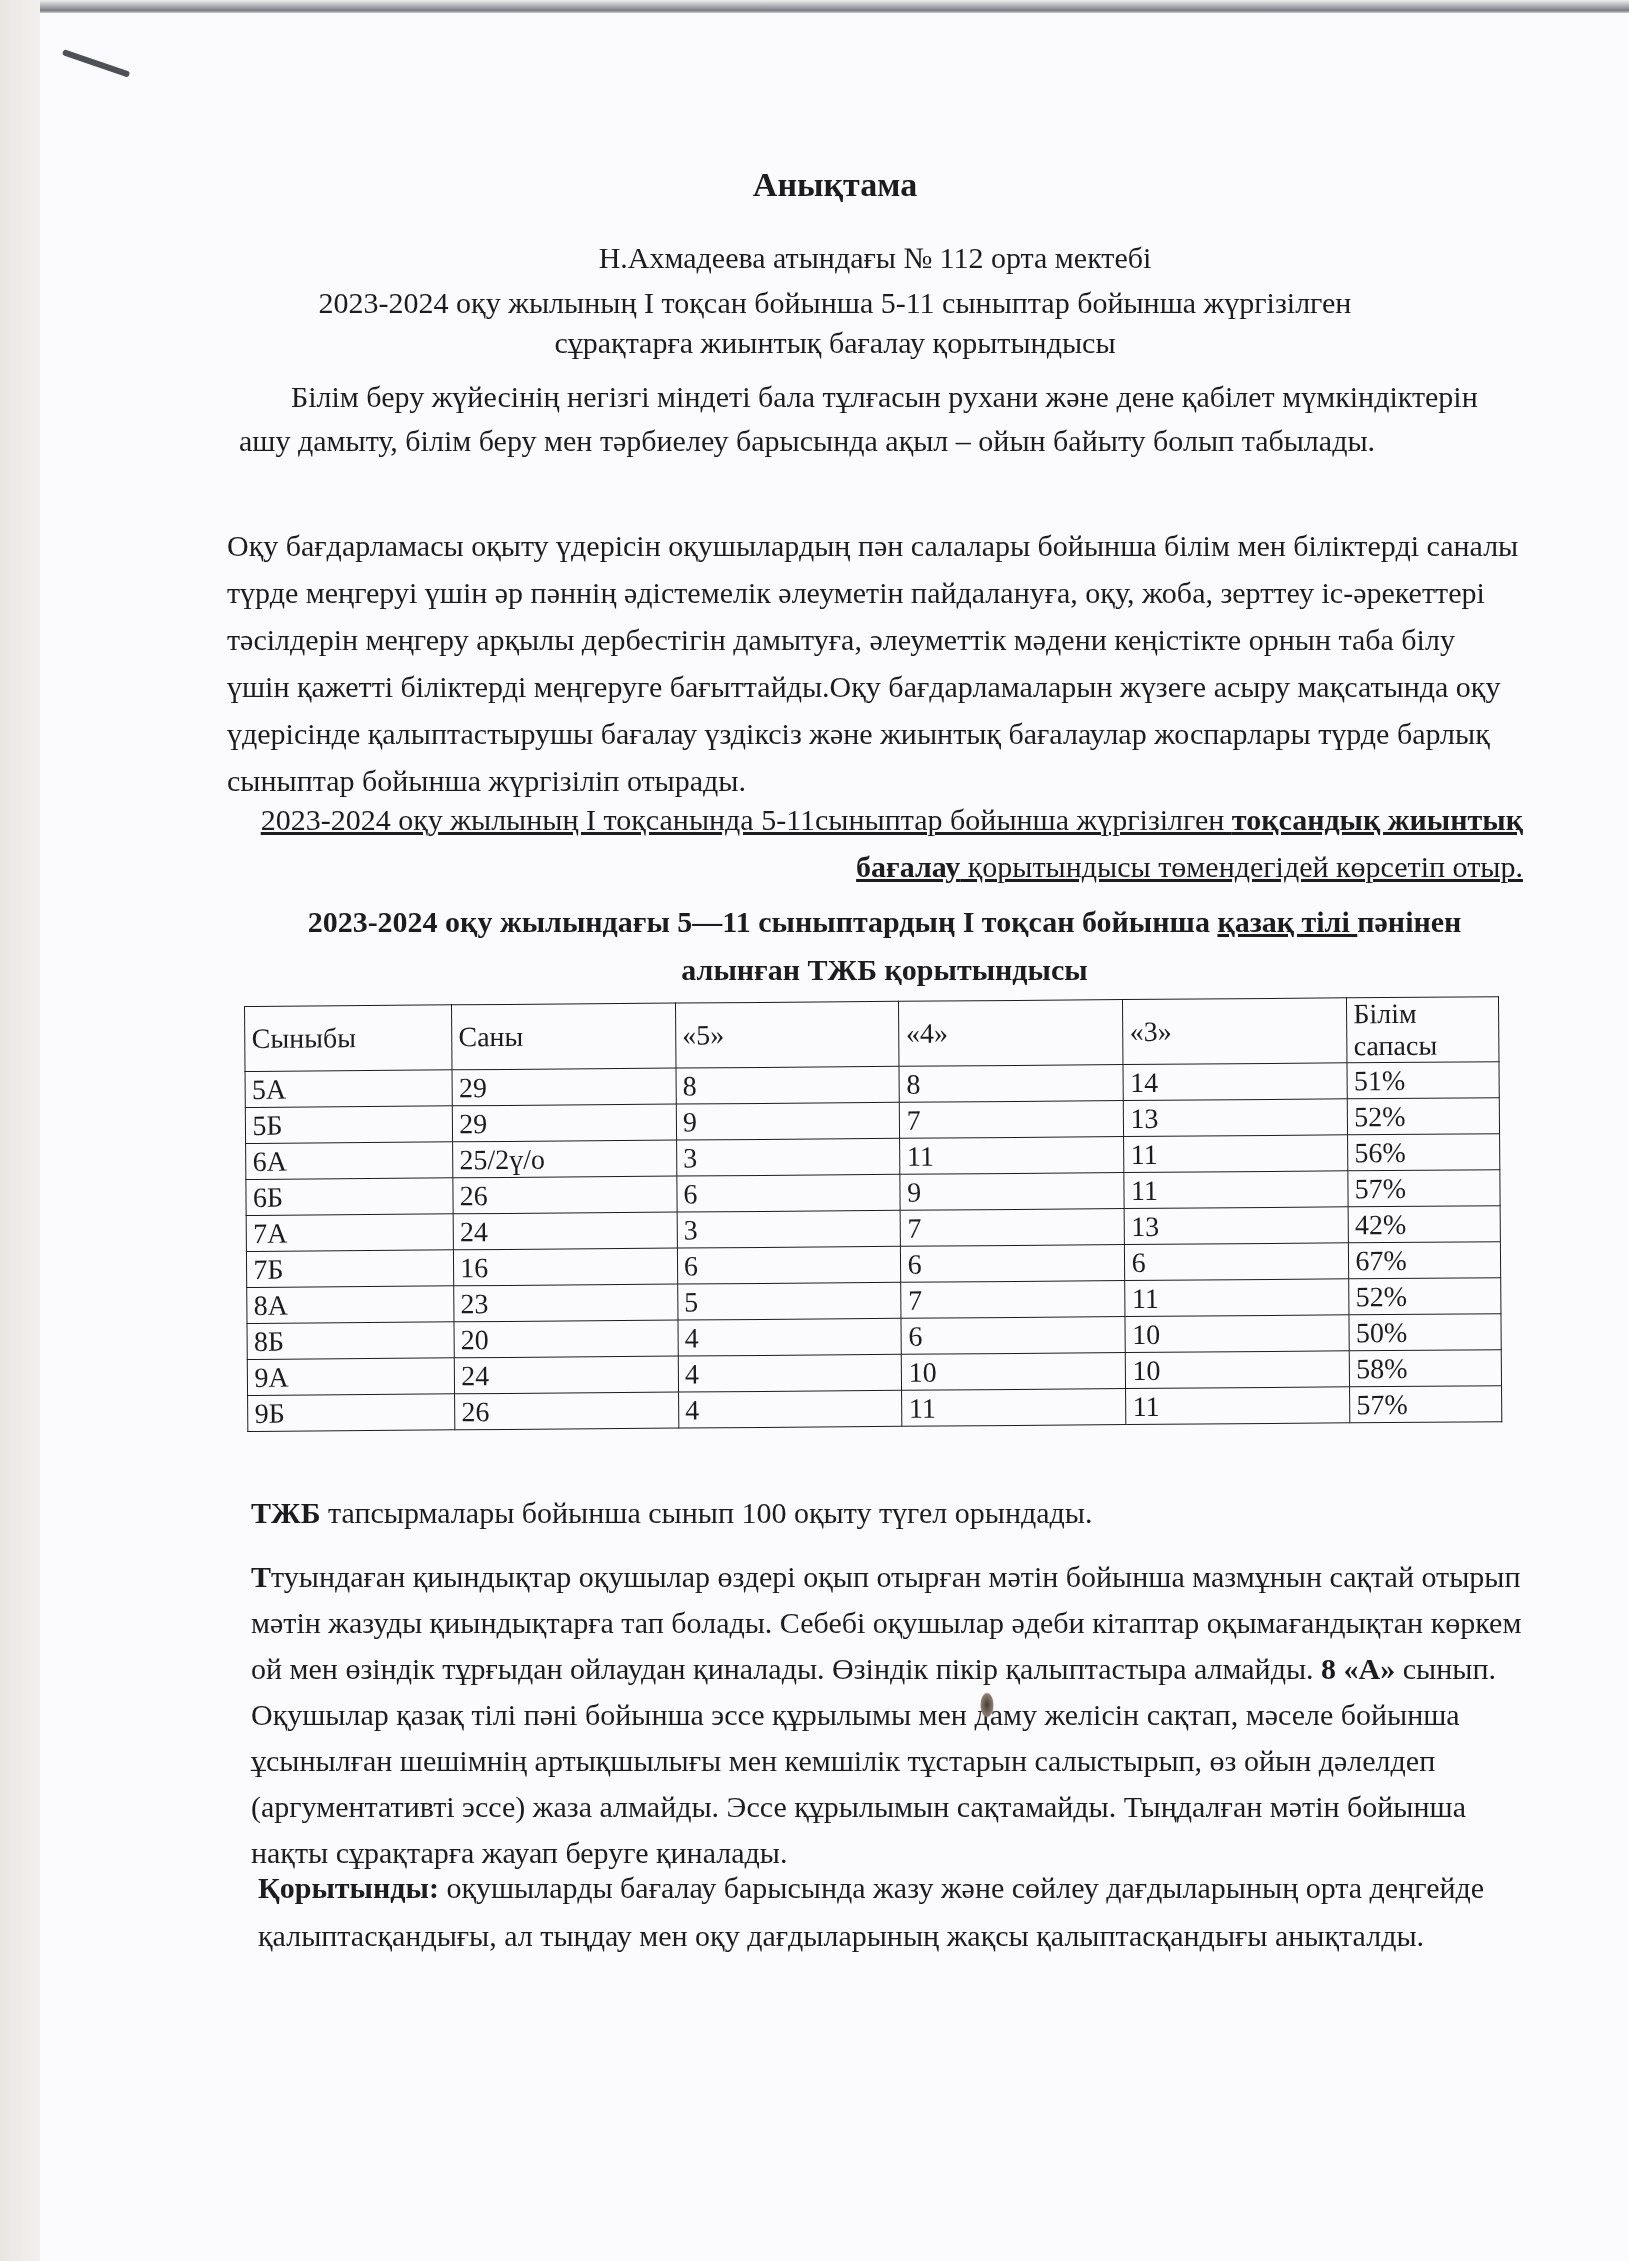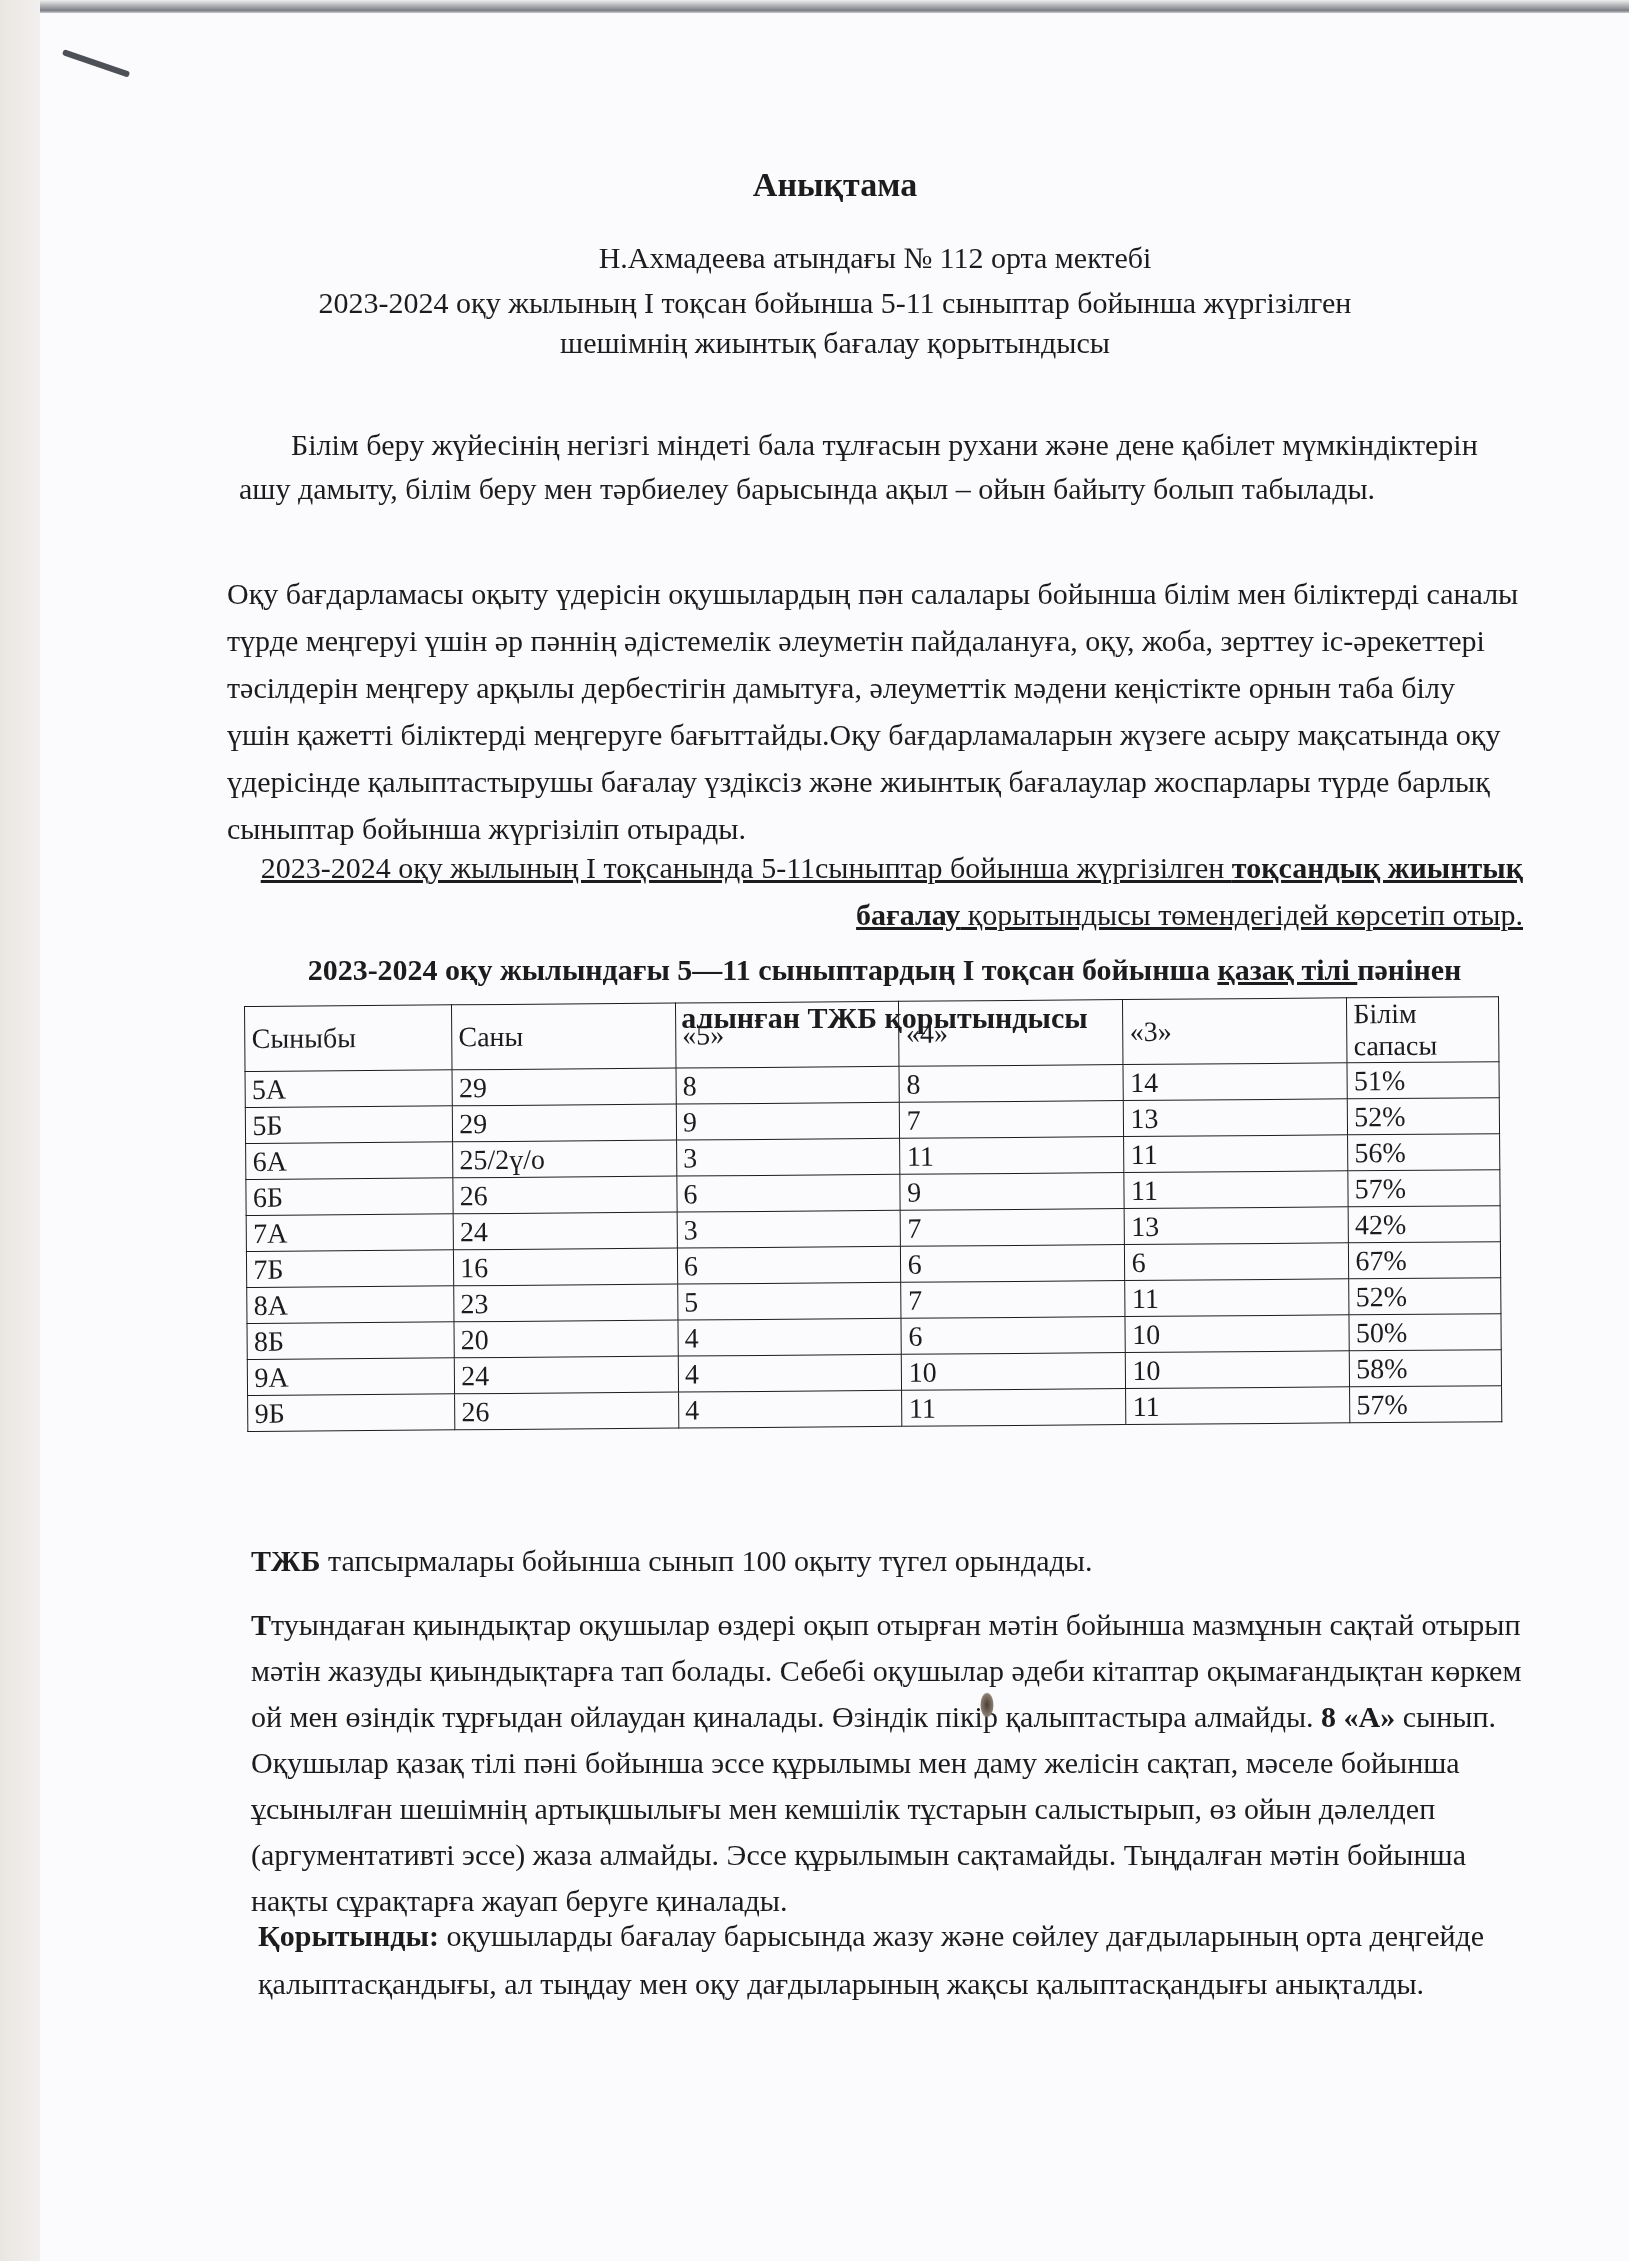--- a/index.html
+++ b/index.html
@@ -15,21 +15,21 @@
     background:linear-gradient(180deg,#eeeeee,#7d7f86 80%,#c9cacd); }
   .staple-mark { position:absolute; left:63px; top:49px; width:70px; height:5.8px;
     background:#4d5056; border-radius:2.6px; transform:rotate(19deg); transform-origin:left center; }
   .page { position:absolute; left:40px; top:13px; right:0; bottom:0; }
 
   .center { position:absolute; left:0; width:1590px; text-align:center; }
   .doc-title { top:153px; font-size:34px; font-weight:bold; }
   .school { top:228px; font-size:30px;padding-left:40px; }
   .heading { top:270px; font-size:30px; line-height:40px; }
 
-  .para { position:absolute; font-size:30px; line-height:45px;margin-top:48px; }
+  .para { position:absolute; font-size:30px; line-height:45px; }
   .p1 { left:199px; width:1257px; top:362px; text-indent:52px; line-height:44px; }
   .p2 { left:187px; width:1296px; top:509px; text-align:left; line-height:47px; }
   .p3 { left:193px; width:1290px; top:783px; text-align:right; line-height:47px;text-decoration:underline; }
   .table-title { left:206px; width:1277px; top:885px; text-align:center; font-weight:bold; font-size:30px; line-height:48px; }
   .underline { text-decoration:underline; }
 
   .grades-table { position:absolute; left:204px; top:993px; width:1255px;
     border-collapse:collapse; font-size:28px; transform:rotate(-0.45deg); transform-origin:left top; }
   .grades-table th, .grades-table td {
     border:1.9px solid #1d1d1d; text-align:left; padding:0 6.4px; height:35px;
@@ -51,21 +51,21 @@
 
 <div class="scan-edge-left"></div>
 <div class="scan-edge-top"></div>
 <div class="staple-mark"></div>
 
 <div class="page">
   <div class="center doc-title">Анықтама</div>
   <div class="center school">Н.Ахмадеева атындағы № 112 орта мектебі</div>
   <div class="center heading">
     <div>2023-2024 оқу жылының І тоқсан бойынша  5-11 сыныптар бойынша жүргізілген</div>
-    <div>шешімнің жиынтық бағалау қорытындысы</div>
+    <div>сұрақтарға жиынтық бағалау қорытындысы</div>
   </div>
 
   <div class="para p1">Білім беру жүйесінің негізгі міндеті бала тұлғасын рухани және дене қабілет мүмкіндіктерін ашу дамыту, білім беру мен тәрбиелеу барысында ақыл – ойын байыту болып табылады.</div>
   <div class="para p2">Оқу бағдарламасы оқыту үдерісін оқушылардың пән салалары бойынша білім мен біліктерді саналы түрде меңгеруі үшін әр пәннің әдістемелік әлеуметін пайдалануға, оқу, жоба, зерттеу  іс-әрекеттері тәсілдерін меңгеру арқылы дербестігін дамытуға, әлеуметтік мәдени кеңістікте орнын таба білу үшін қажетті біліктерді меңгеруге бағыттайды.Оқу бағдарламаларын жүзеге асыру мақсатында оқу үдерісінде қалыптастырушы бағалау үздіксіз және жиынтық бағалаулар жоспарлары түрде барлық сыныптар бойынша жүргізіліп отырады.</div>
   <div class="para p3"><span>2023-2024 оқу жылының І тоқсанында 5-11сыныптар бойынша жүргізілген </span><b>тоқсандық жиынтық бағалау</b><span> қорытындысы төмендегідей көрсетіп отыр.</span></div>
 
   <div class="para table-title"><span>2023-2024 оқу жылындағы 5—11 сыныптардың І тоқсан бойынша </span><span class="underline">қазақ тілі </span><span>пәнінен алынған ТЖБ қорытындысы</span></div>
 
   <table class="grades-table">
     <thead>

